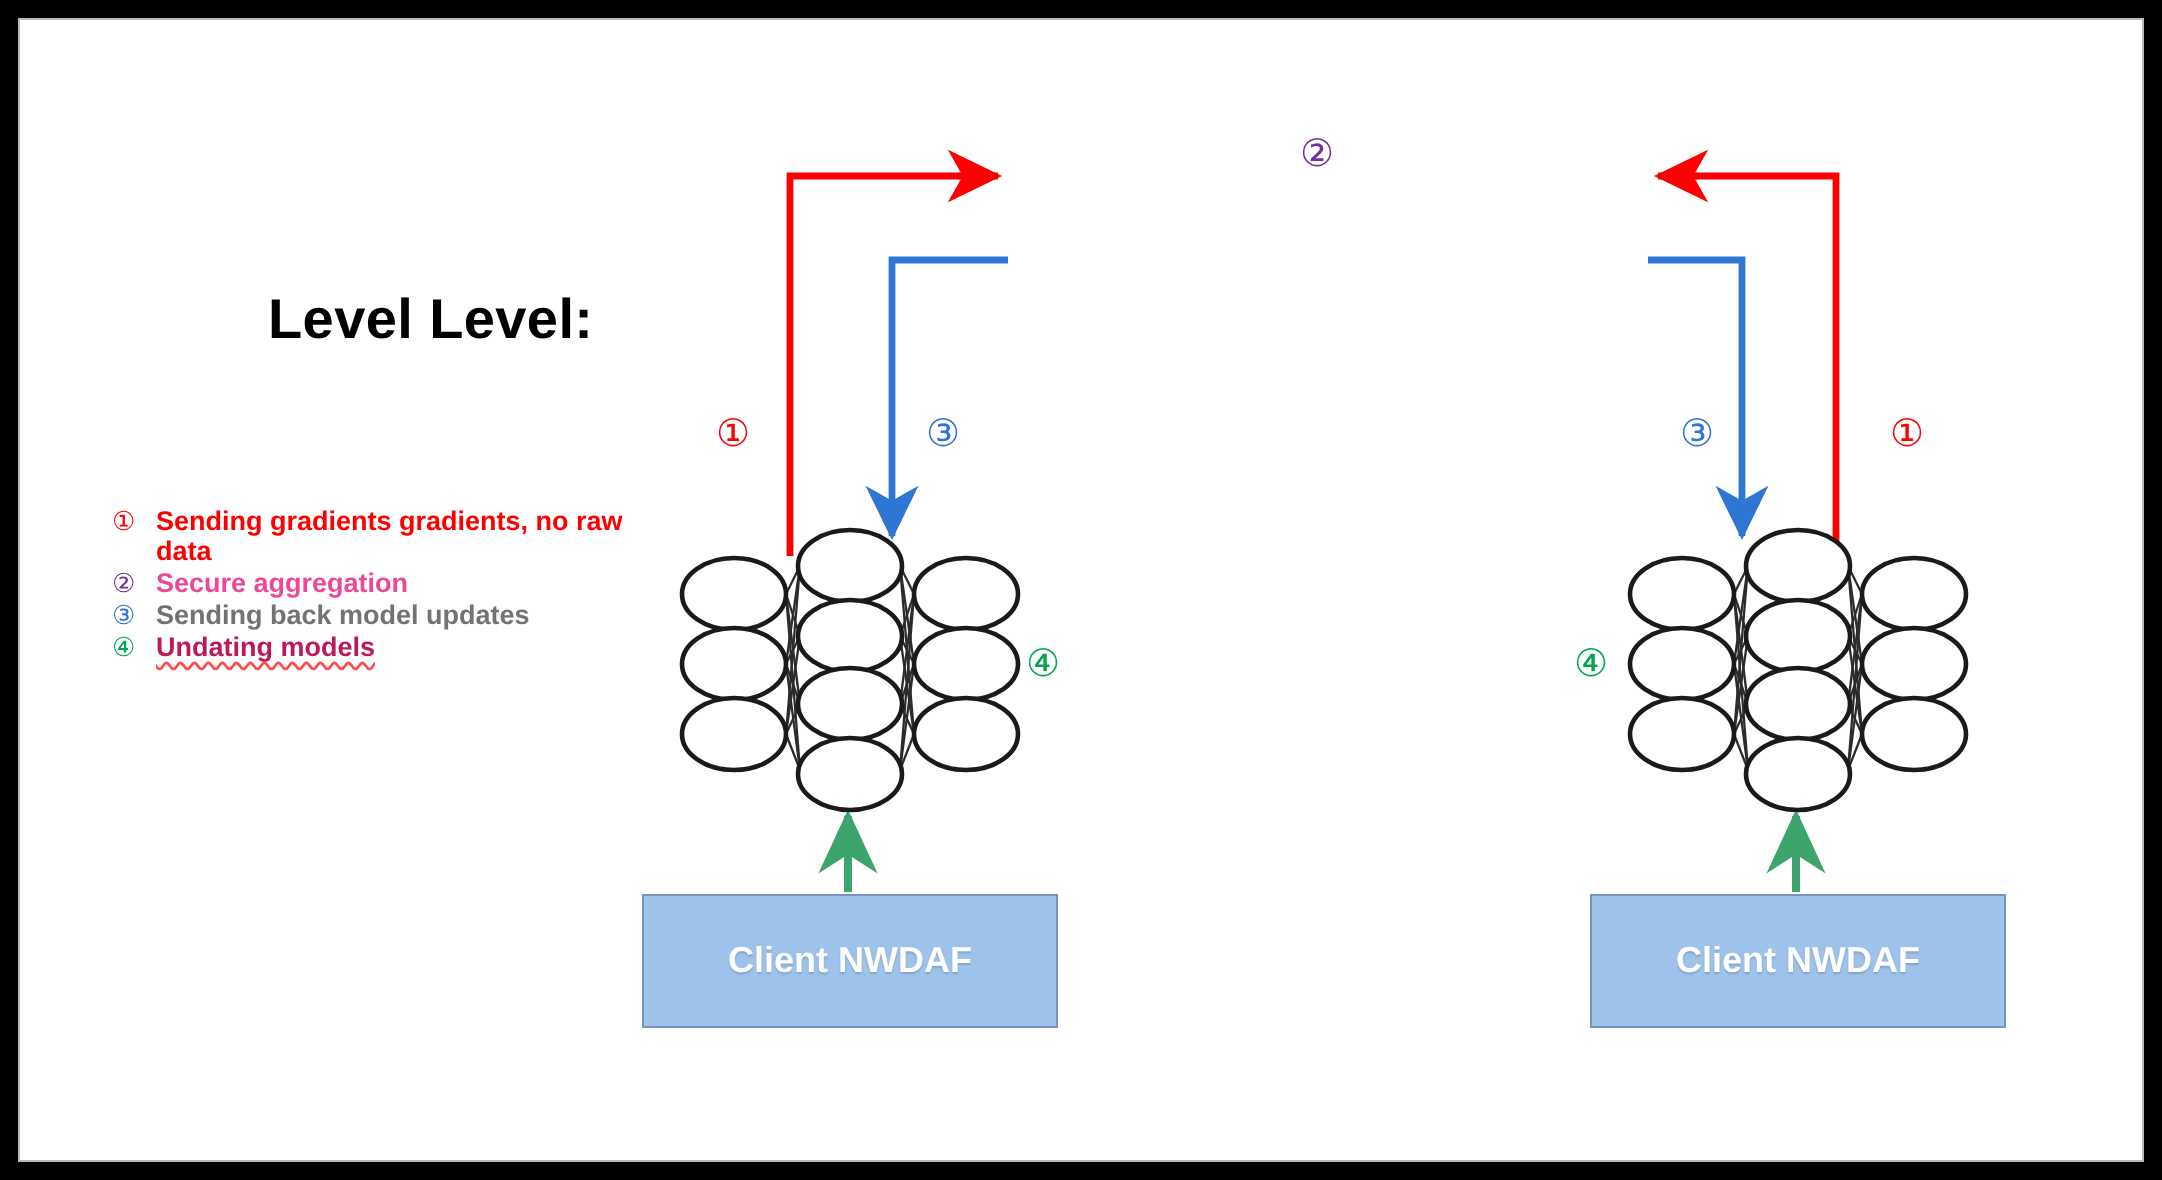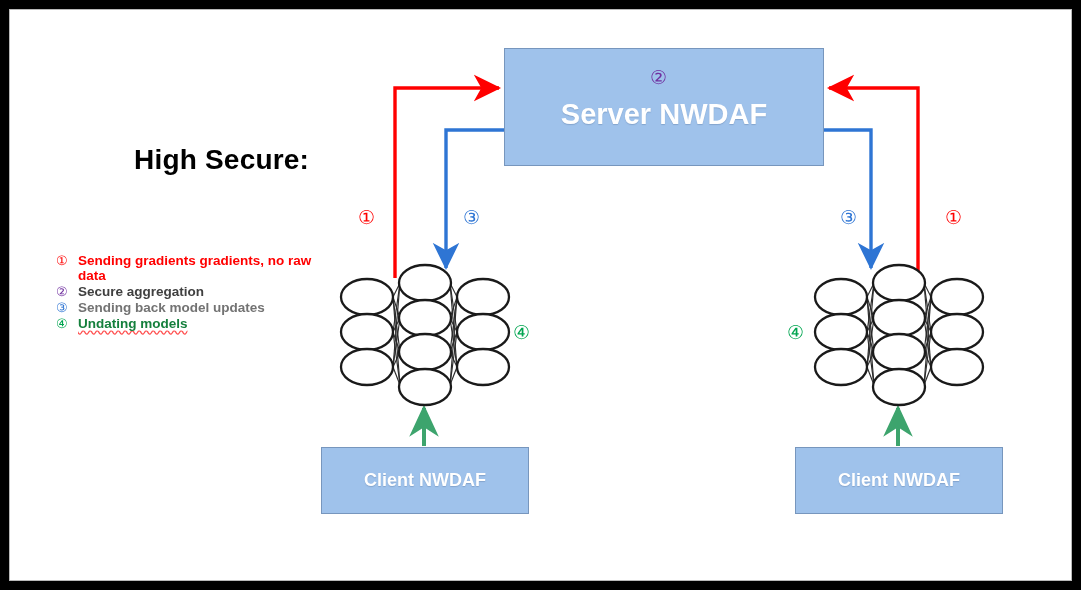--- a/index.html
+++ b/index.html
@@ -179,25 +179,22 @@
           <ellipse cx="889" cy="308" rx="26" ry="18"></ellipse>
           <ellipse cx="889" cy="342" rx="26" ry="18"></ellipse>
           <ellipse cx="889" cy="377" rx="26" ry="18"></ellipse>
           <ellipse cx="947" cy="287" rx="26" ry="18"></ellipse>
           <ellipse cx="947" cy="322" rx="26" ry="18"></ellipse>
           <ellipse cx="947" cy="357" rx="26" ry="18"></ellipse>
         </g>
       </g>
     </svg>
 
-    <div class="abs section-label" id="high-level-label">High Secure:</div>
-
-    <div class="abs nwdaf-box" id="server-box">
-      <span class="box-text">Server NWDAF</span>
-    </div>
+    <div class="abs section-label" id="high-level-label">Level Level:</div>
+
     <div class="abs circ" id="server-badge">②</div>
 
     <div class="abs nwdaf-box client-box" id="client-box-left">
       <span class="box-text">Client NWDAF</span>
     </div>
     <div class="abs nwdaf-box client-box" id="client-box-right">
       <span class="box-text">Client NWDAF</span>
     </div>
 
     <div class="abs circ path-badge" id="badge-1-left">①</div>
@@ -208,26 +205,26 @@
     <div class="abs circ badge-4" id="badge-4-left">④</div>
     <div class="abs circ badge-4" id="badge-4-right">④</div>
 
     <div class="abs" id="legend">
       <div class="legend-row">
         <span class="legend-mark" style="color:#FF0000">①</span>
         <span class="legend-text" style="color:#FF0000">Sending gradients gradients, no raw data</span>
       </div>
       <div class="legend-row">
         <span class="legend-mark" style="color:#7030A0">②</span>
-        <span class="legend-text" style="color:#404040">Secure aggregation</span>
+        <span class="legend-text" style="color:#ec4899">Secure aggregation</span>
       </div>
       <div class="legend-row">
         <span class="legend-mark" style="color:#2E75D4">③</span>
         <span class="legend-text" style="color:#737373">Sending back model updates</span>
       </div>
       <div class="legend-row">
         <span class="legend-mark" style="color:#00A550">④</span>
-        <span class="legend-text squiggle" style="color:#15803d">Undating models</span>
+        <span class="legend-text squiggle" style="color:#be185d">Undating models</span>
       </div>
     </div>
 
   </div>
 </div>
 
 </body></html>

